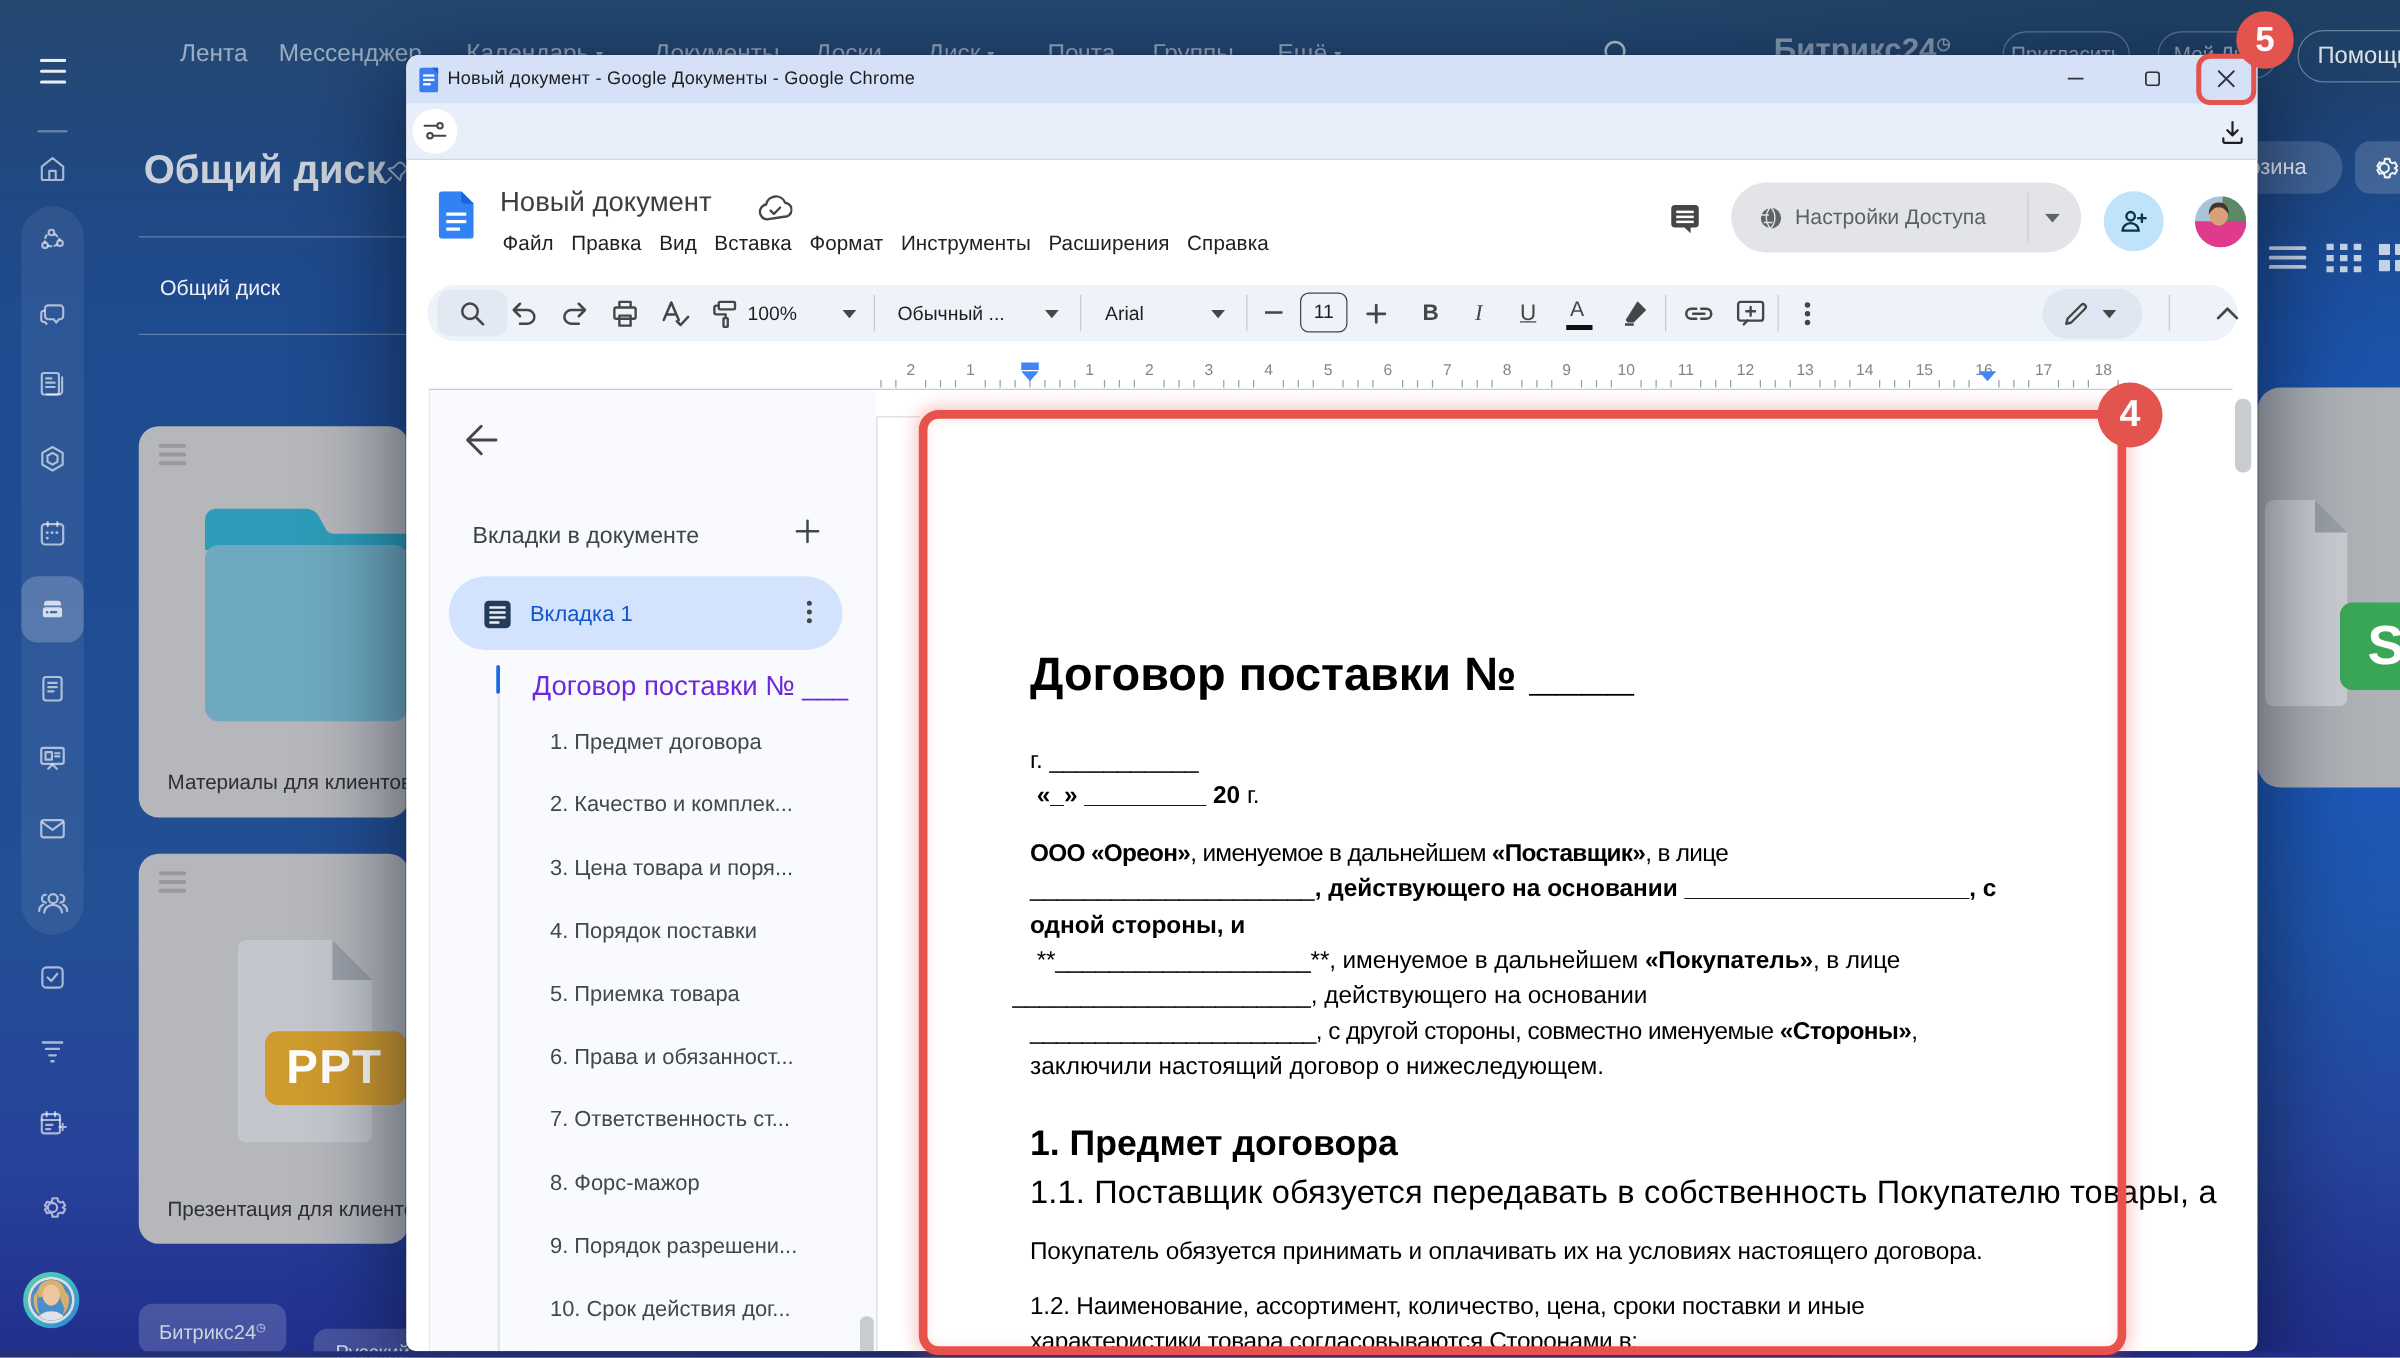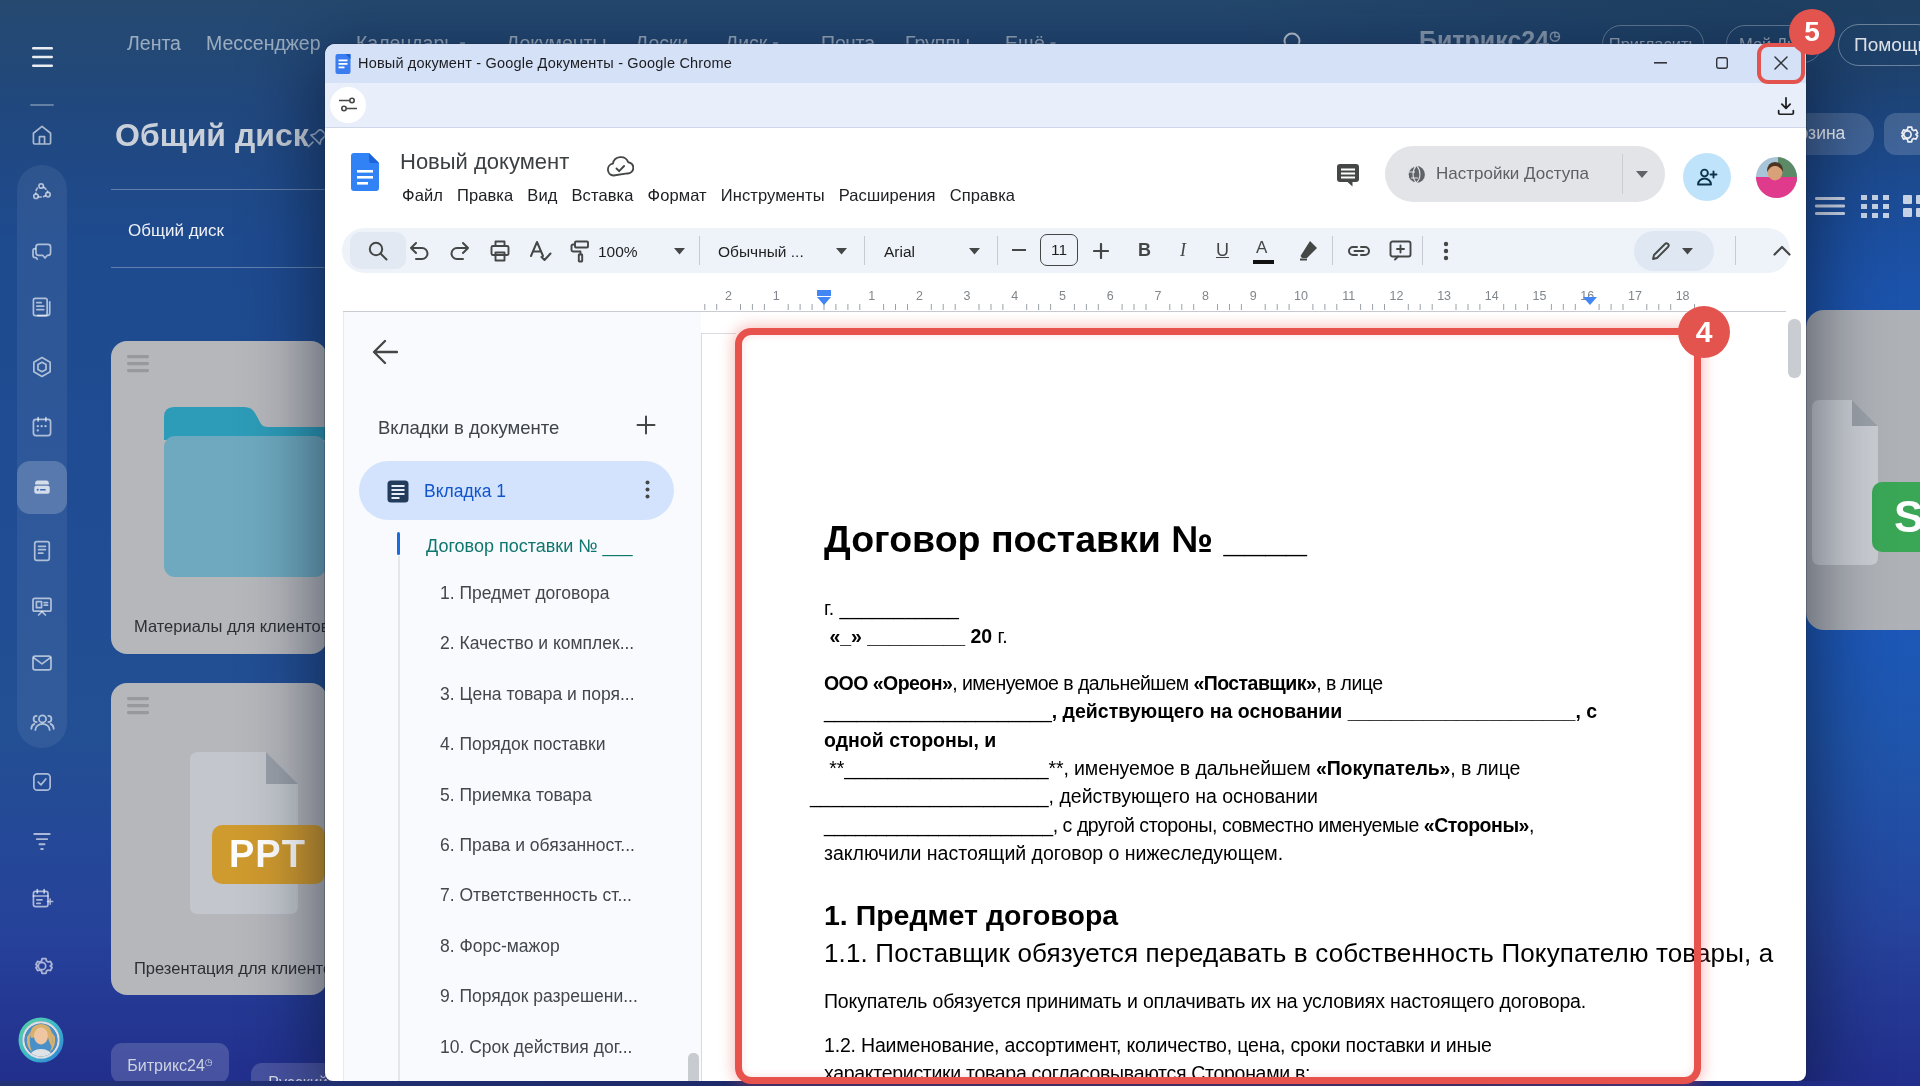--- a/index.html
+++ b/index.html
@@ -1,20 +1,20 @@
 <!DOCTYPE html>
 <html><head>
 <meta charset="utf-8">
 <style>
   html,body{margin:0;padding:0;}
   body{width:1920px;height:1086px;overflow:hidden;font-family:"Liberation Sans",sans-serif;}
   .abs{position:absolute;}
   #root{position:absolute;left:0;top:0;width:1920px;height:1086px;overflow:hidden;
     background:linear-gradient(180deg,#25496f 0%,#21487e 10%,#1e4a8e 22%,#1f4c93 45%,#234f94 68%,#26429a 86%,#222e8c 100%);}
-  .nav{position:absolute;top:32px;color:rgba(255,255,255,0.55);font-size:19.5px;}
+  .nav{position:absolute;top:32px;color:rgba(255,255,255,0.55);font-size:19.5px;margin-left:17px;}
   svg{display:block;}
 </style>
 </head>
 <body>
 <div id="root">
 
   <div class="abs" style="left:900px;top:-300px;width:1400px;height:700px;background:radial-gradient(ellipse at 80% 0%,rgba(6,28,42,0.42) 0%,rgba(6,28,42,0) 60%);"></div>
   <div class="abs" style="left:1150px;top:60px;width:770px;height:1000px;background:radial-gradient(ellipse 78% 60% at 100% 45%,rgba(22,100,228,0.62) 0%,rgba(22,100,228,0) 74%);"></div>
 
   <div class="nav" style="left:127px;">Лента</div>
@@ -549,21 +549,21 @@
     </svg>
     <div class="abs" style="left:99px;top:437px;font-size:17.5px;color:#1155cb;">Вкладка 1</div>
     <svg class="abs" style="left:320px;top:436px;" width="5" height="19" viewBox="0 0 5 19">
       <circle cx="2.5" cy="2.5" r="2" fill="#444746"></circle>
         <circle cx="2.5" cy="9.5" r="2" fill="#444746"></circle>
         <circle cx="2.5" cy="16.5" r="2" fill="#444746"></circle>
     </svg>
 
     <div class="abs" style="left:72px;top:488px;width:3px;height:23px;background:#1a6be0;border-radius:1.5px;"></div>
     <div class="abs" style="left:73px;top:512px;width:1.5px;height:525px;background:#e3e6ea;"></div>
-    <div class="abs" style="left:101px;top:492px;font-size:18px;color:#0f766e;">Договор поставки № ___</div>
+    <div class="abs" style="left:101px;top:492px;font-size:22px;color:#6d28d9;">Договор поставки № ___</div>
     <div class="abs" style="left:115px;top:539px;font-size:17.5px;color:#43474c;">1. Предмет договора</div>
     <div class="abs" style="left:115px;top:589px;font-size:17.5px;color:#43474c;">2. Качество и комплек...</div>
     <div class="abs" style="left:115px;top:640px;font-size:17.5px;color:#43474c;">3. Цена товара и поря...</div>
     <div class="abs" style="left:115px;top:690px;font-size:17.5px;color:#43474c;">4. Порядок поставки</div>
     <div class="abs" style="left:115px;top:741px;font-size:17.5px;color:#43474c;">5. Приемка товара</div>
     <div class="abs" style="left:115px;top:791px;font-size:17.5px;color:#43474c;">6. Права и обязанност...</div>
     <div class="abs" style="left:115px;top:841px;font-size:17.5px;color:#43474c;">7. Ответственность ст...</div>
     <div class="abs" style="left:115px;top:892px;font-size:17.5px;color:#43474c;">8. Форс-мажор</div>
     <div class="abs" style="left:115px;top:942px;font-size:17.5px;color:#43474c;">9. Порядок разрешени...</div>
     <div class="abs" style="left:115px;top:993px;font-size:17.5px;color:#43474c;">10. Срок действия дог...</div>

